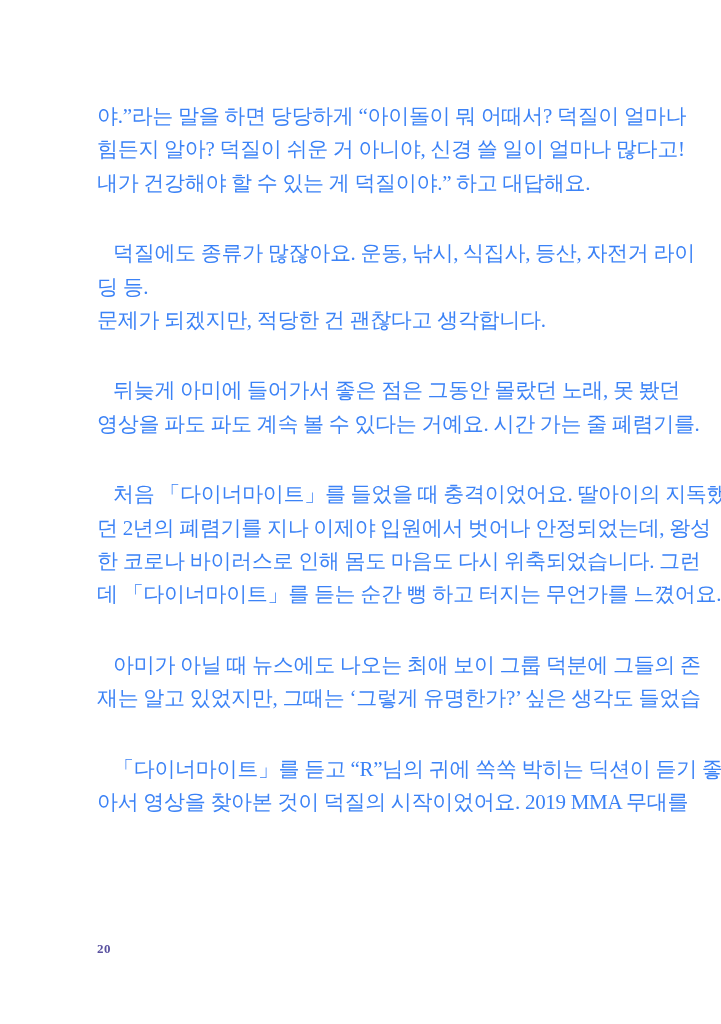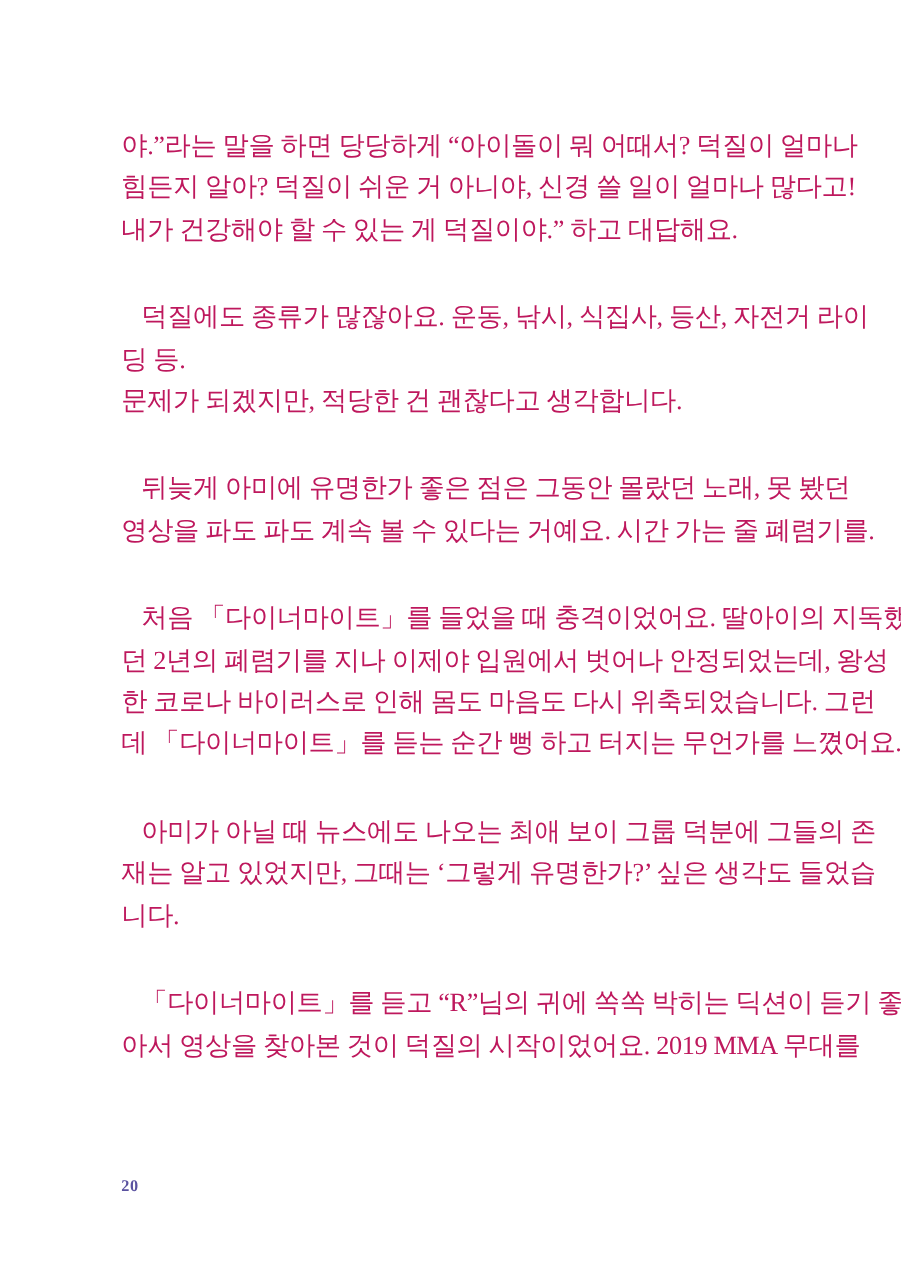--- a/index.html
+++ b/index.html
@@ -15,21 +15,21 @@
     overflow: hidden;
     font-family: "Liberation Serif", "DejaVu Serif", serif;
   }
   .text-block {
     position: absolute;
     left: 97px;
     top: 100px;
     width: 506px;
     font-size: 21px;
     line-height: 33.4px;
-    color: #be185d;
+    color: #3b82f6;
     letter-spacing: -0.3px;
   }
   .para {
     margin: 0;
     padding: 0;
   }
   .para.gap {
     margin-top: 37px;
   }
   .line {
@@ -64,35 +64,34 @@
     <p class="para indent gap">
       <span class="line first">덕질에도 종류가 많잖아요. 운동, 낚시, 식집사, 등산, 자전거 라이</span>
       <span class="line">딩 등.</span>
     </p>
 
     <p class="para indent">
       <span class="line">문제가 되겠지만, 적당한 건 괜찮다고 생각합니다.</span>
     </p>
 
     <p class="para indent gap">
-      <span class="line first">뒤늦게 아미에 유명한가 좋은 점은 그동안 몰랐던 노래, 못 봤던</span>
+      <span class="line first">뒤늦게 아미에 들어가서 좋은 점은 그동안 몰랐던 노래, 못 봤던</span>
       <span class="line">영상을 파도 파도 계속 볼 수 있다는 거예요. 시간 가는 줄 폐렴기를.</span>
     </p>
 
     <p class="para indent gap">
       <span class="line first">처음 「다이너마이트」를 들었을 때 충격이었어요. 딸아이의 지독했</span>
       <span class="line">던 2년의 폐렴기를 지나 이제야 입원에서 벗어나 안정되었는데, 왕성</span>
       <span class="line">한 코로나 바이러스로 인해 몸도 마음도 다시 위축되었습니다. 그런</span>
       <span class="line">데 「다이너마이트」를 듣는 순간 뻥 하고 터지는 무언가를 느꼈어요.</span>
     </p>
 
     <p class="para indent gap">
       <span class="line first">아미가 아닐 때 뉴스에도 나오는 최애 보이 그룹 덕분에 그들의 존</span>
       <span class="line">재는 알고 있었지만, 그때는 ‘그렇게 유명한가?’ 싶은 생각도 들었습</span>
-      <span class="line">니다.</span>
     </p>
 
     <p class="para indent gap">
       <span class="line first">「다이너마이트」를 듣고 “R”님의 귀에 쏙쏙 박히는 딕션이 듣기 좋</span>
       <span class="line">아서 영상을 찾아본 것이 덕질의 시작이었어요. 2019 MMA 무대를</span>
     </p>
 
   </div>
 
   <div class="page-number" style="color: rgb(90, 82, 160);">20</div>

